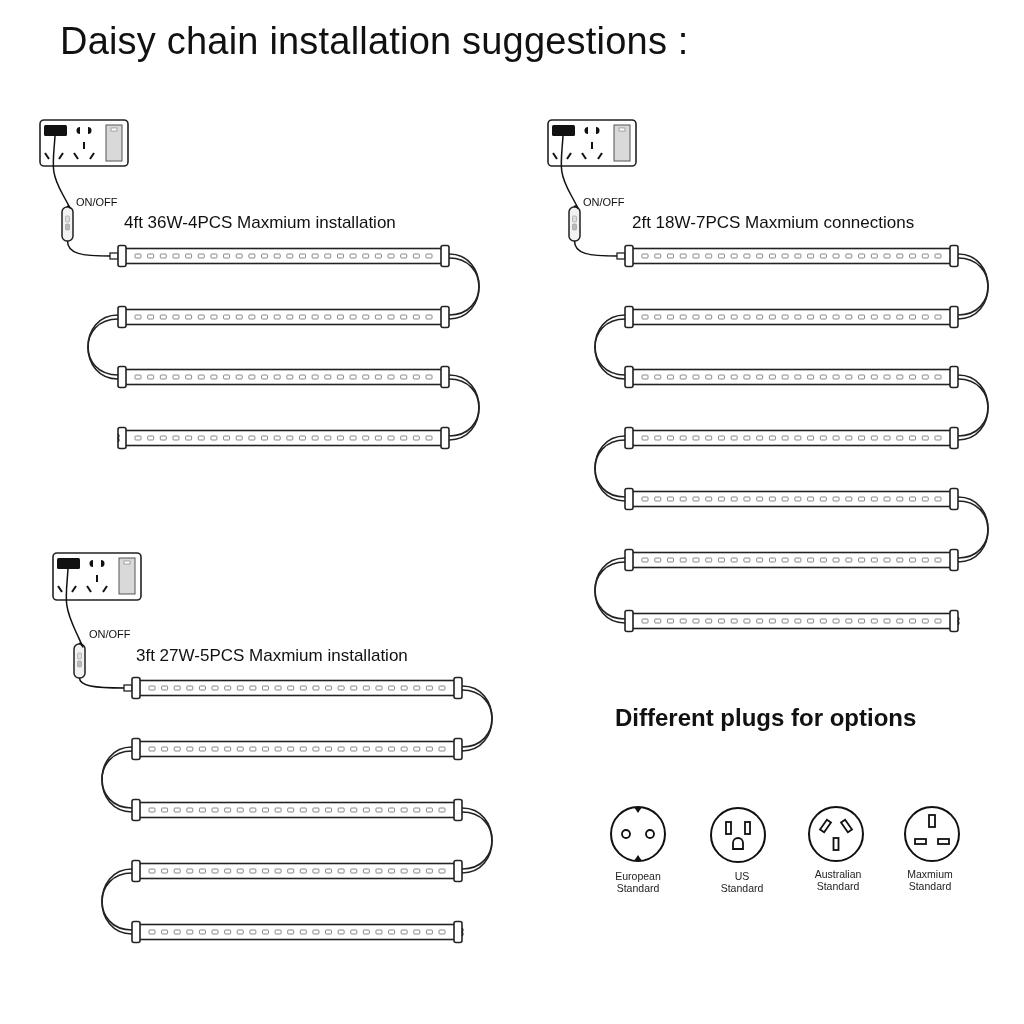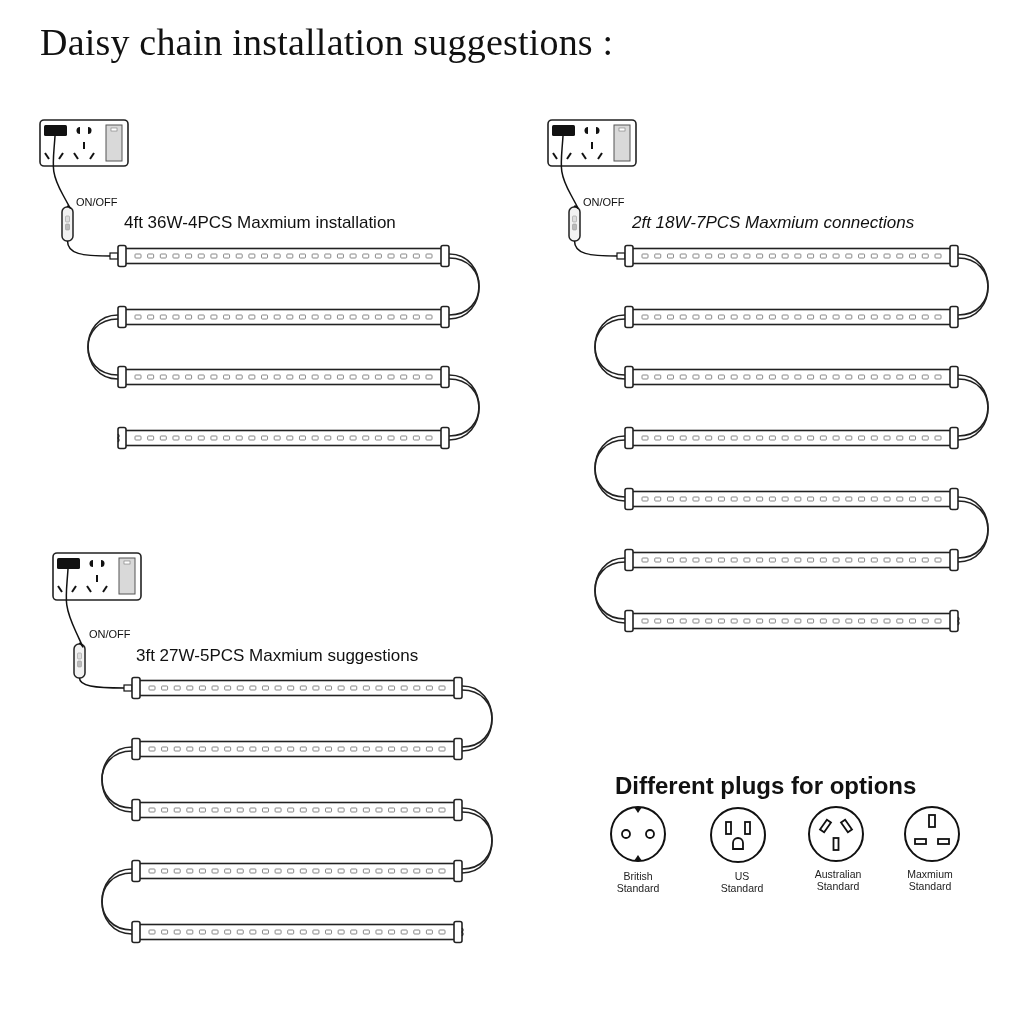--- a/index.html
+++ b/index.html
@@ -1,41 +1,41 @@
 <!DOCTYPE html>
 <html><head>
 <meta charset="utf-8">
 <style>
   html, body { margin:0; padding:0; background:#ffffff; }
   body { width:1024px; height:1024px; position:relative; overflow:hidden; font-family:"Liberation Sans", sans-serif; color:#111; }
-  .page-title { position:absolute; left:40px; top:20px; font-size:38px; font-weight:normal; letter-spacing:0.2px; color:#111; white-space:nowrap;font-family:Liberation Serif, serif; }
+  .page-title { position:absolute; left:60px; top:20px; font-size:38px; font-weight:normal; letter-spacing:0.2px; color:#111; white-space:nowrap; }
   .panel-label { position:absolute; font-size:17px; color:#111; white-space:nowrap; }
   .switch-label { position:absolute; font-size:11px; color:#111; white-space:nowrap; }
-  .plugs-title { position:absolute; left:615px; top:772px; font-size:24px; font-weight:bold; color:#111; white-space:nowrap; }
+  .plugs-title { position:absolute; left:615px; top:704px; font-size:24px; font-weight:bold; color:#111; white-space:nowrap; }
   .plug-caption { position:absolute; width:100px; text-align:center; font-size:10.5px; line-height:12px; color:#222; }
   svg#diagram { position:absolute; left:0; top:0; }
 </style>
 </head>
 <body>
 
 <div class="page-title">Daisy chain installation suggestions :</div>
 
 <div class="panel-label" style="left:124px; top:213px;">4ft 36W-4PCS Maxmium installation</div>
 <div class="switch-label" style="left:76px; top:196px;">ON/OFF</div>
 
-<div class="panel-label" style="left:632px; top:213px;font-style:italic;">2ft 18W-7PCS Maxmium connections</div>
+<div class="panel-label" style="left:632px; top:213px;">2ft 18W-7PCS Maxmium connections</div>
 <div class="switch-label" style="left:583px; top:196px;">ON/OFF</div>
 
-<div class="panel-label" style="left:136px; top:646px;">3ft 27W-5PCS Maxmium suggestions</div>
+<div class="panel-label" style="left:136px; top:646px;">3ft 27W-5PCS Maxmium installation</div>
 <div class="switch-label" style="left:89px; top:628px;">ON/OFF</div>
 
 <div class="plugs-title">Different plugs for options</div>
 
 <div class="plug-caption" style="left:588px; top:870px;">
-  <div>British</div>
+  <div>European</div>
   <div>Standard</div>
 </div>
 <div class="plug-caption" style="left:692px; top:870px;">
   <div>US</div>
   <div>Standard</div>
 </div>
 <div class="plug-caption" style="left:788px; top:868px;">
   <div>Australian</div>
   <div>Standard</div>
 </div>

